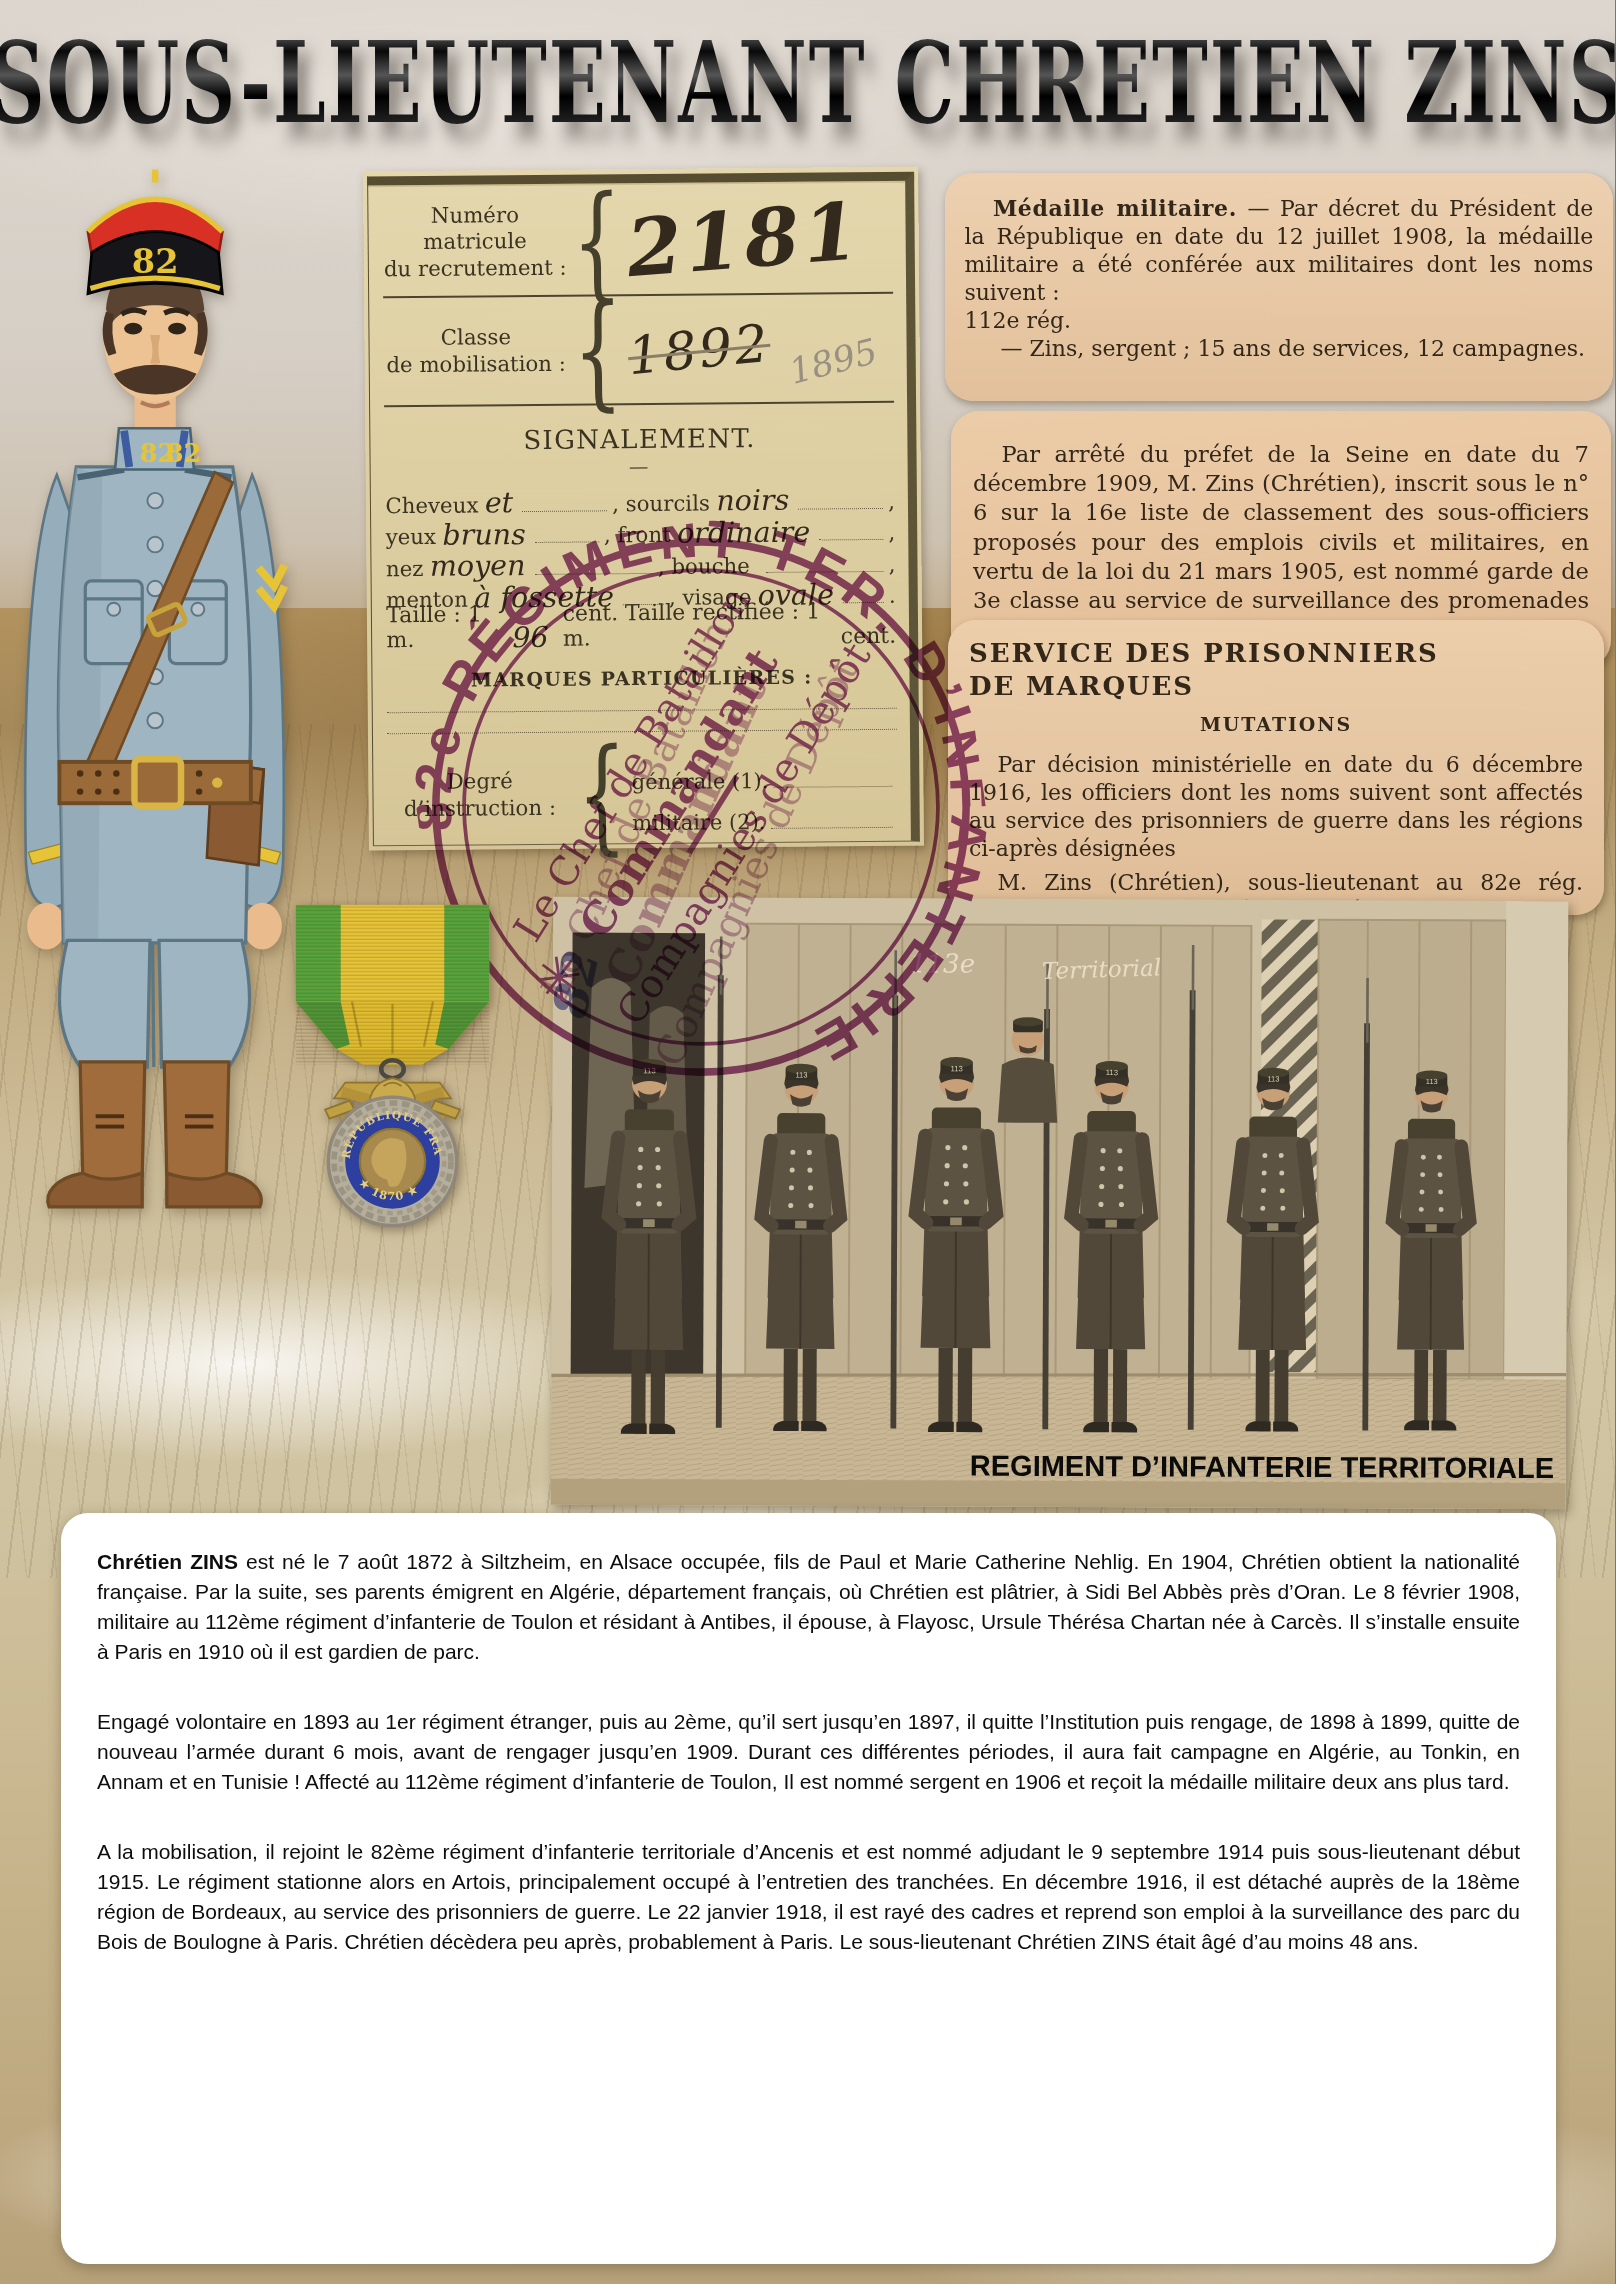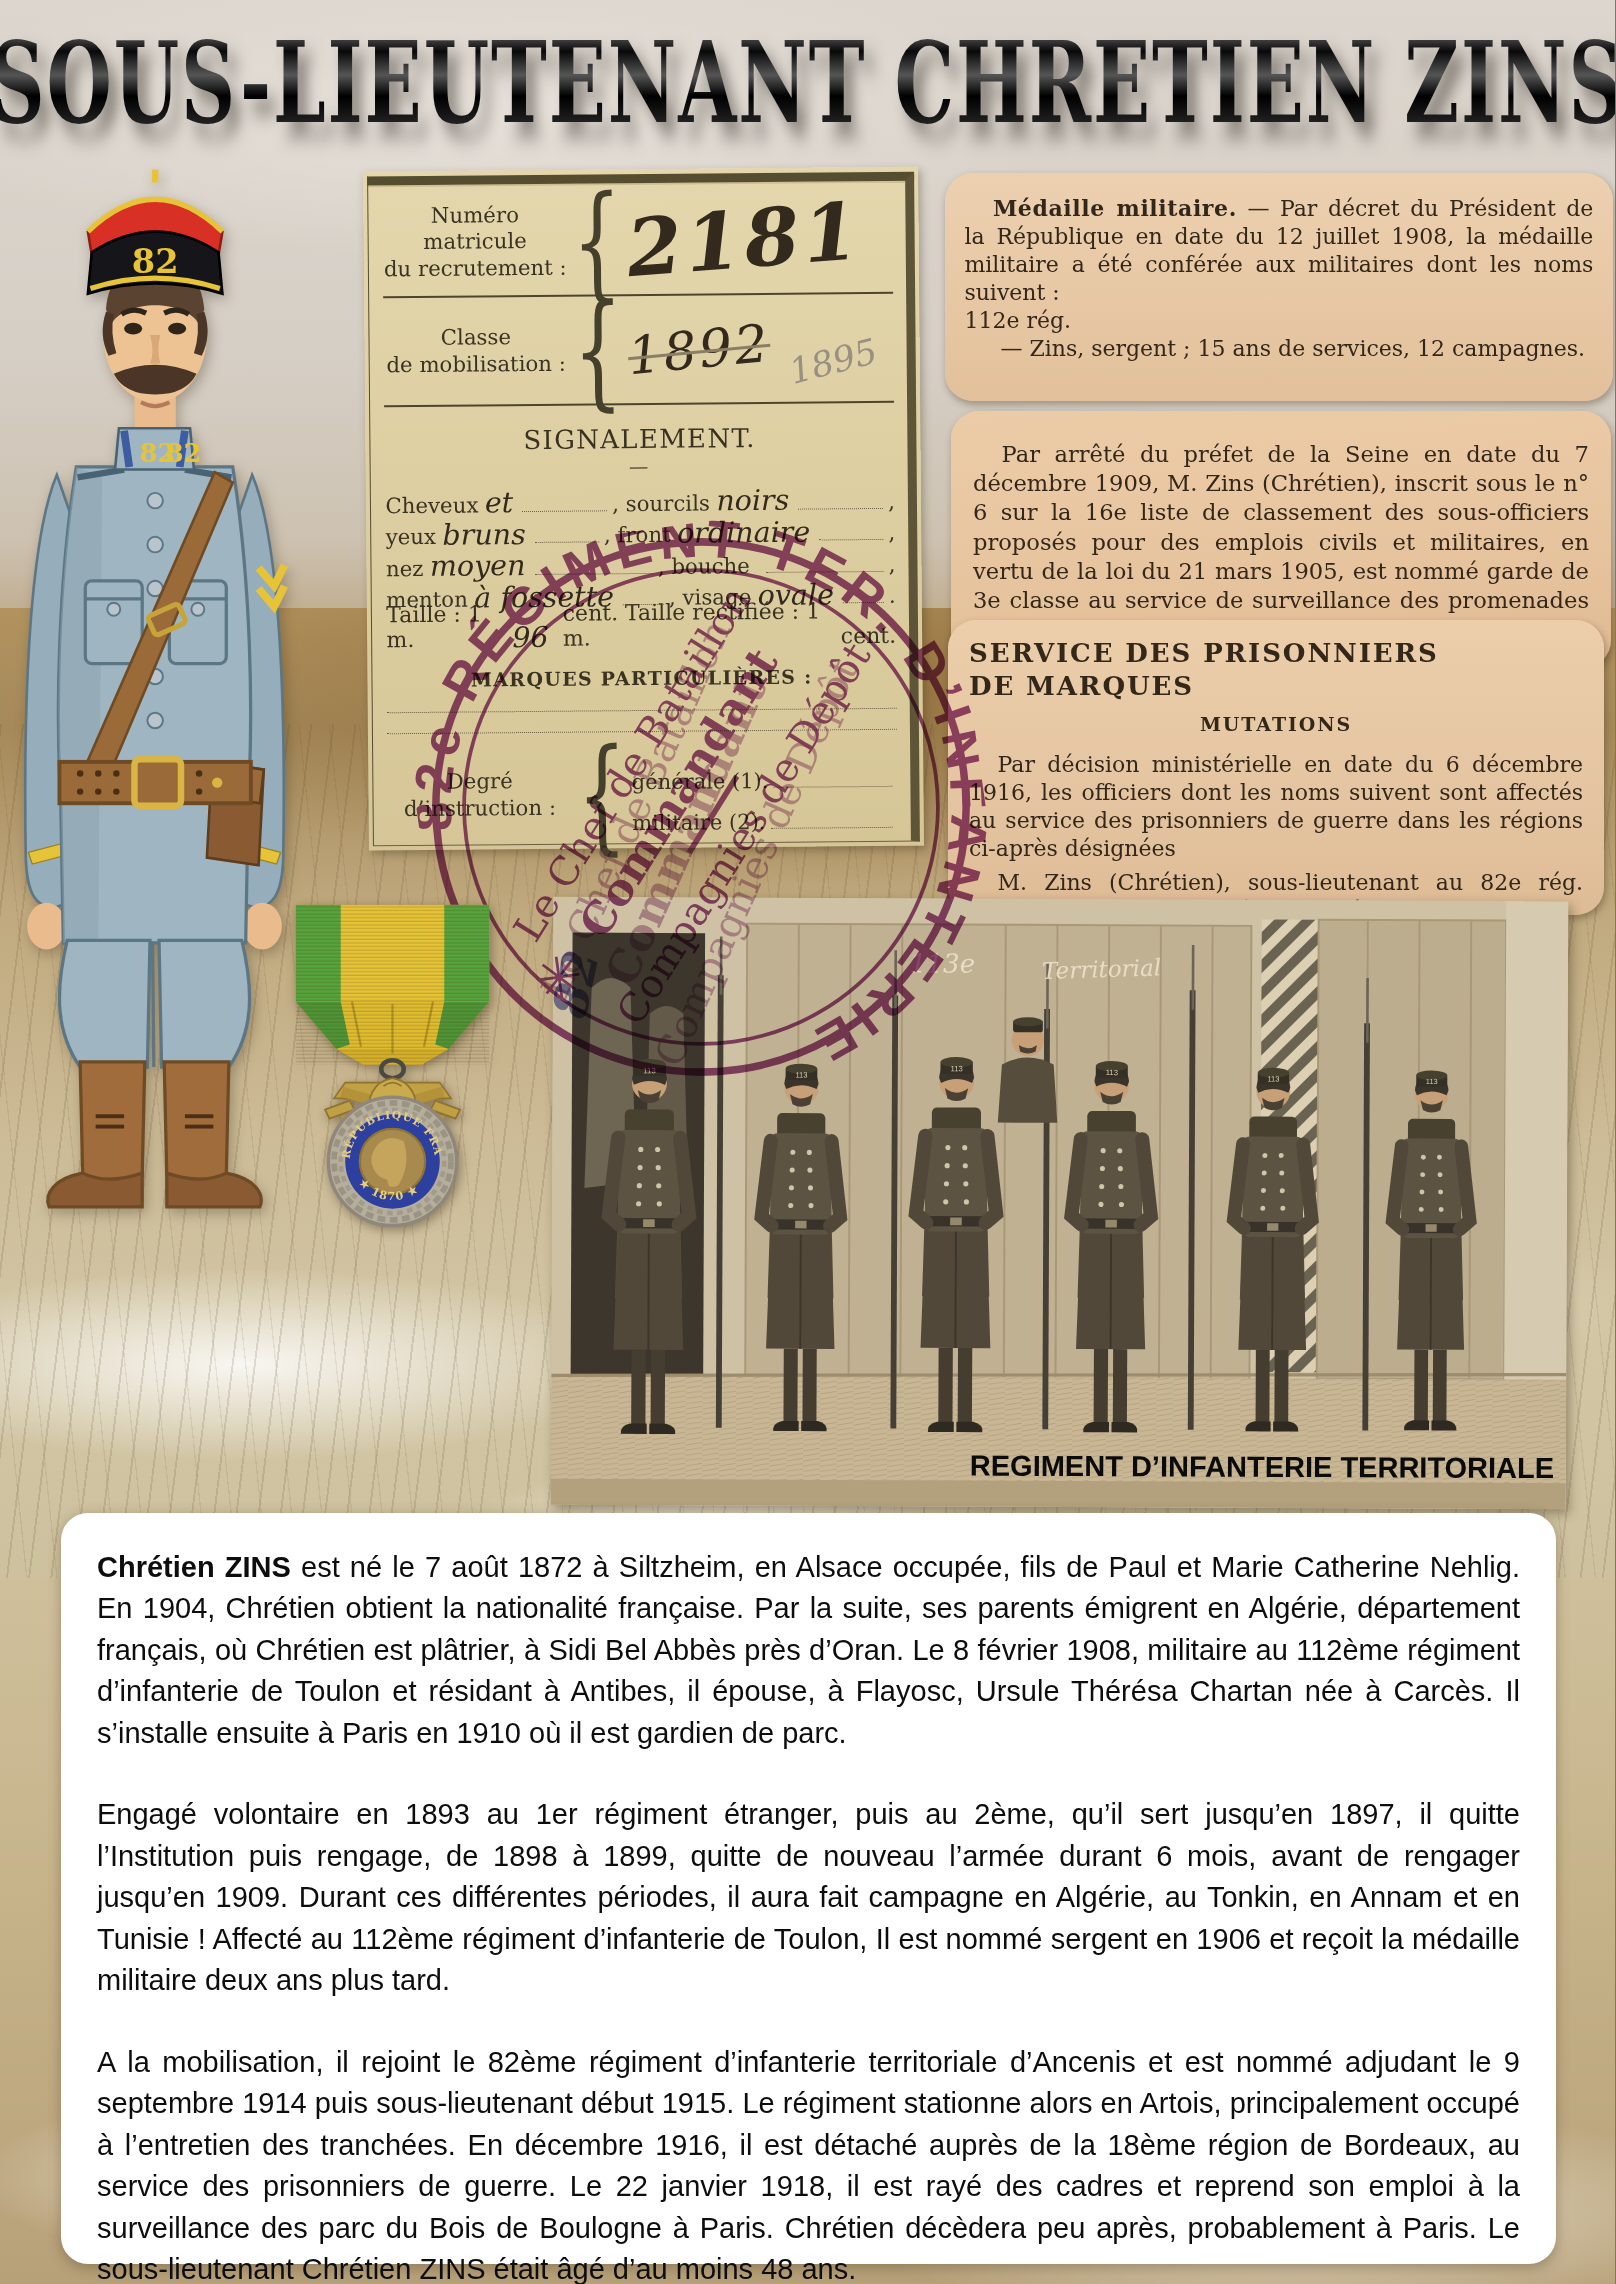--- a/index.html
+++ b/index.html
@@ -94,21 +94,21 @@
     mix-blend-mode:multiply;opacity:.92;}
   .blue82{left:542px;top:956px;font-family:"DejaVu Serif",serif;font-style:italic;font-weight:bold;
     font-size:48px;color:#5f63ac;transform:rotate(-78deg);opacity:.75;mix-blend-mode:multiply;}
   
   .medal{left:280px;top:900px;width:225px;height:327px;filter:drop-shadow(2.6px 3.9px 5.2px rgba(55,42,22,.45));}
   
   .soldier{left:5.2px;top:154px;width:299px;height:1067px;filter:drop-shadow(3.9px 5.2px 6.5px rgba(70,55,35,.35));}
   
   .panel{left:61px;top:1513px;width:1495px;height:751px;background:#fff;border-radius:27px;
     box-shadow:0 3.9px 13px rgba(70,55,30,.35);padding:34px 36px;box-sizing:border-box;
-    color:#0d0d0d;font-size:29px;line-height:1.43;text-align:justify;}
+    color:#0d0d0d;font-size:21px;line-height:1.43;text-align:justify;}
   .panel p{margin:0 0 40px 0;}
   .panel p:last-child{margin-bottom:0;}
 </style>
 </head>
 <body>
 
 <div class="page">
 
   <div class="abs bg-top"></div>
   <div class="abs bg-land"></div>

